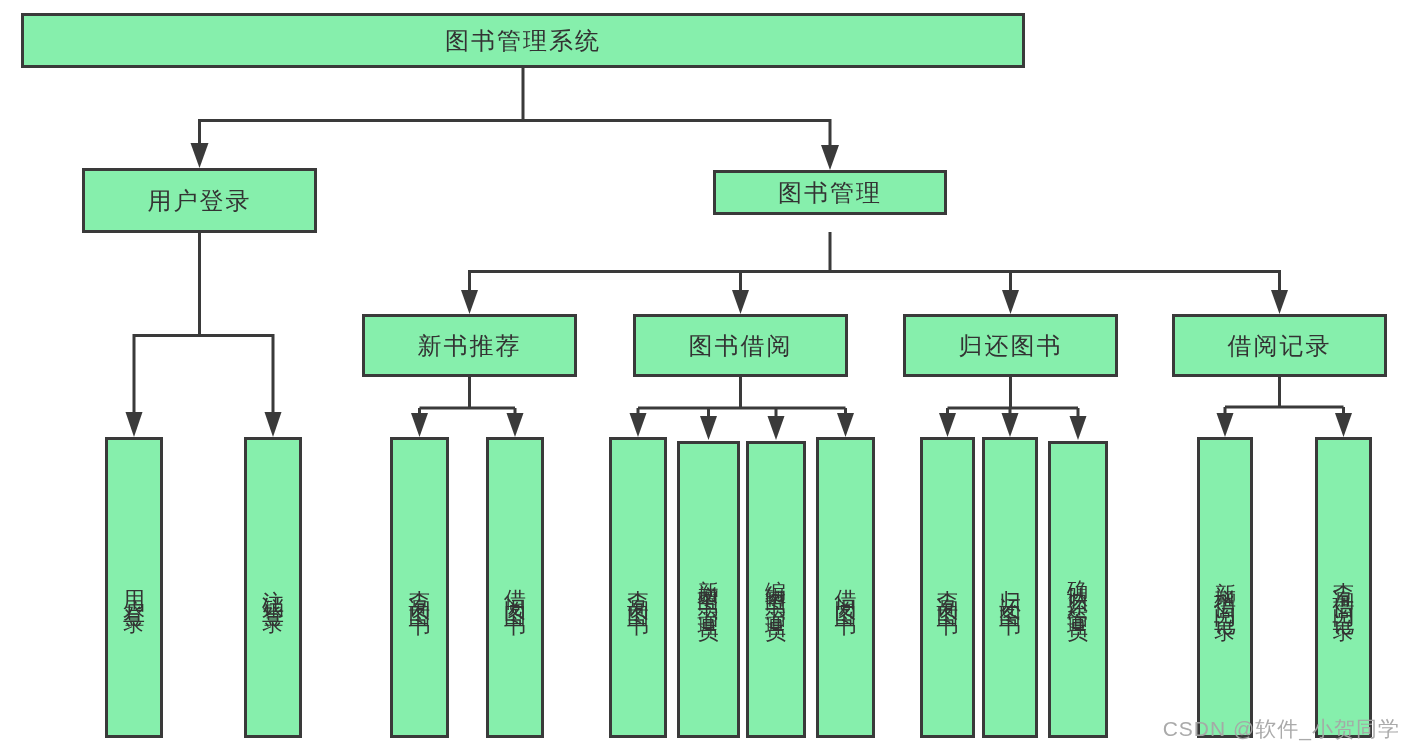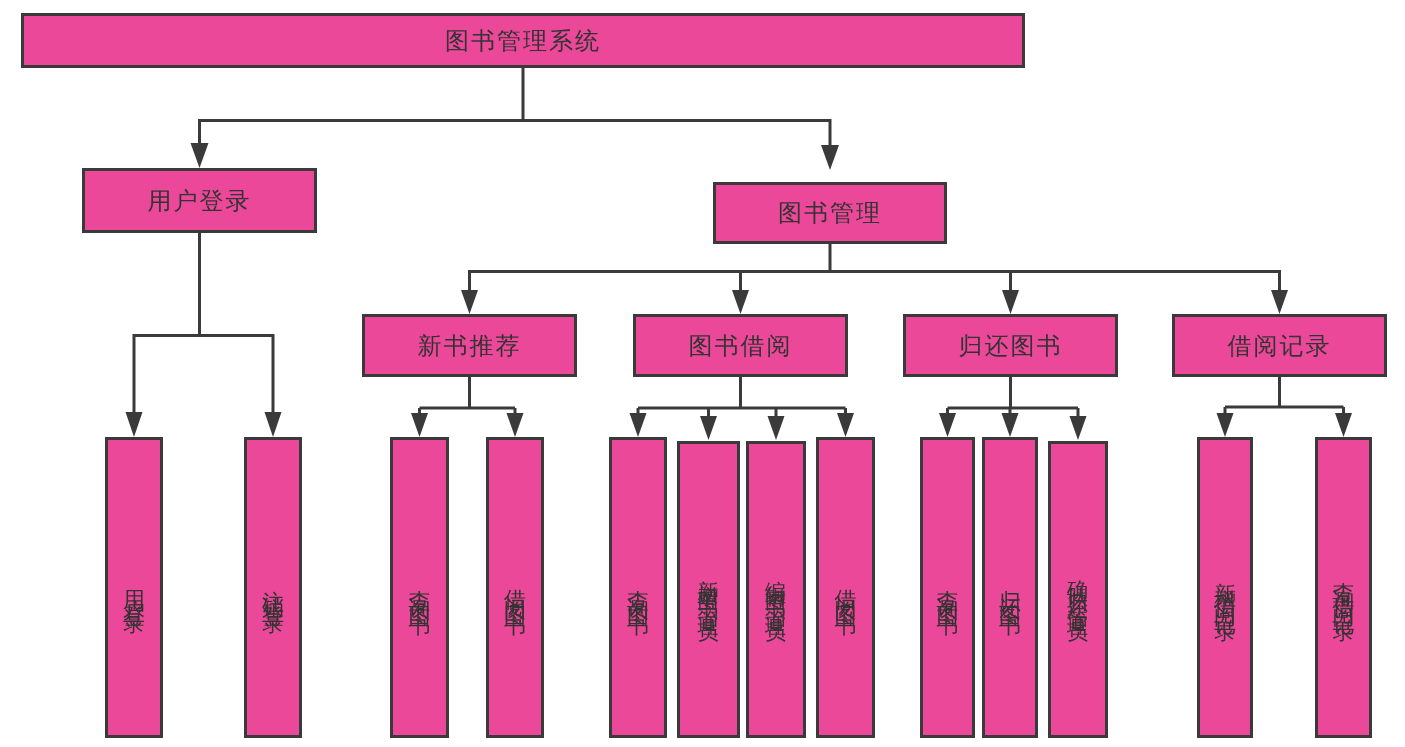--- a/index.html
+++ b/index.html
@@ -5,21 +5,21 @@
   html,body{margin:0;padding:0;background:#ffffff;}
   body{
     width:1405px;height:747px;position:relative;overflow:hidden;
     font-family:"Liberation Sans","DejaVu Sans",sans-serif;
     color:#333333;
   }
   .stage{position:absolute;left:0;top:0;width:1405px;height:747px;}
   svg.connectors{position:absolute;left:0;top:0;width:1405px;height:747px;}
   .box{
     position:absolute;box-sizing:border-box;
-    border:3px solid #3a3a3a;background:#ec4899;
+    border:3px solid #3a3a3a;background:#86efac;
     display:flex;align-items:center;justify-content:center;
   }
   .h-label{
     font-size:24px;letter-spacing:2px;color:#333333;white-space:nowrap;
   }
   .v-label{
     writing-mode:vertical-rl;text-orientation:mixed;
     font-size:22px;letter-spacing:8px;color:#333333;line-height:1;
   }
   .v-label.long{letter-spacing:6px;font-size:21px;}
@@ -84,21 +84,21 @@
     </g>
   </svg>
 
   <div class="box" style="left:21px;top:13px;width:1004px;height:55px">
     <span class="h-label">图书管理系统</span>
   </div>
 
   <div class="box" style="left:82px;top:168px;width:235px;height:65px">
     <span class="h-label">用户登录</span>
   </div>
-  <div class="box" style="left:713px;top:182px;width:234px;height:62px">
+  <div class="box" style="left:713px;top:170px;width:234px;height:45px">
     <span class="h-label">图书管理</span>
   </div>
 
   <div class="box" style="left:362px;top:314px;width:215px;height:63px">
     <span class="h-label">新书推荐</span>
   </div>
   <div class="box" style="left:633px;top:314px;width:215px;height:63px">
     <span class="h-label">图书借阅</span>
   </div>
   <div class="box" style="left:903px;top:314px;width:215px;height:63px">
@@ -145,14 +145,15 @@
     <span class="v-label long">确认归还（管理员）</span>
   </div>
 
   <div class="box" style="left:1197px;top:437px;width:56px;height:301px">
     <span class="v-label">新增借阅记录</span>
   </div>
   <div class="box" style="left:1315px;top:437px;width:57px;height:301px">
     <span class="v-label">查询借阅记录</span>
   </div>
 
+  <div class="watermark">CSDN @软件_小贺同学</div>
 
 </div>
 
 </body></html>

